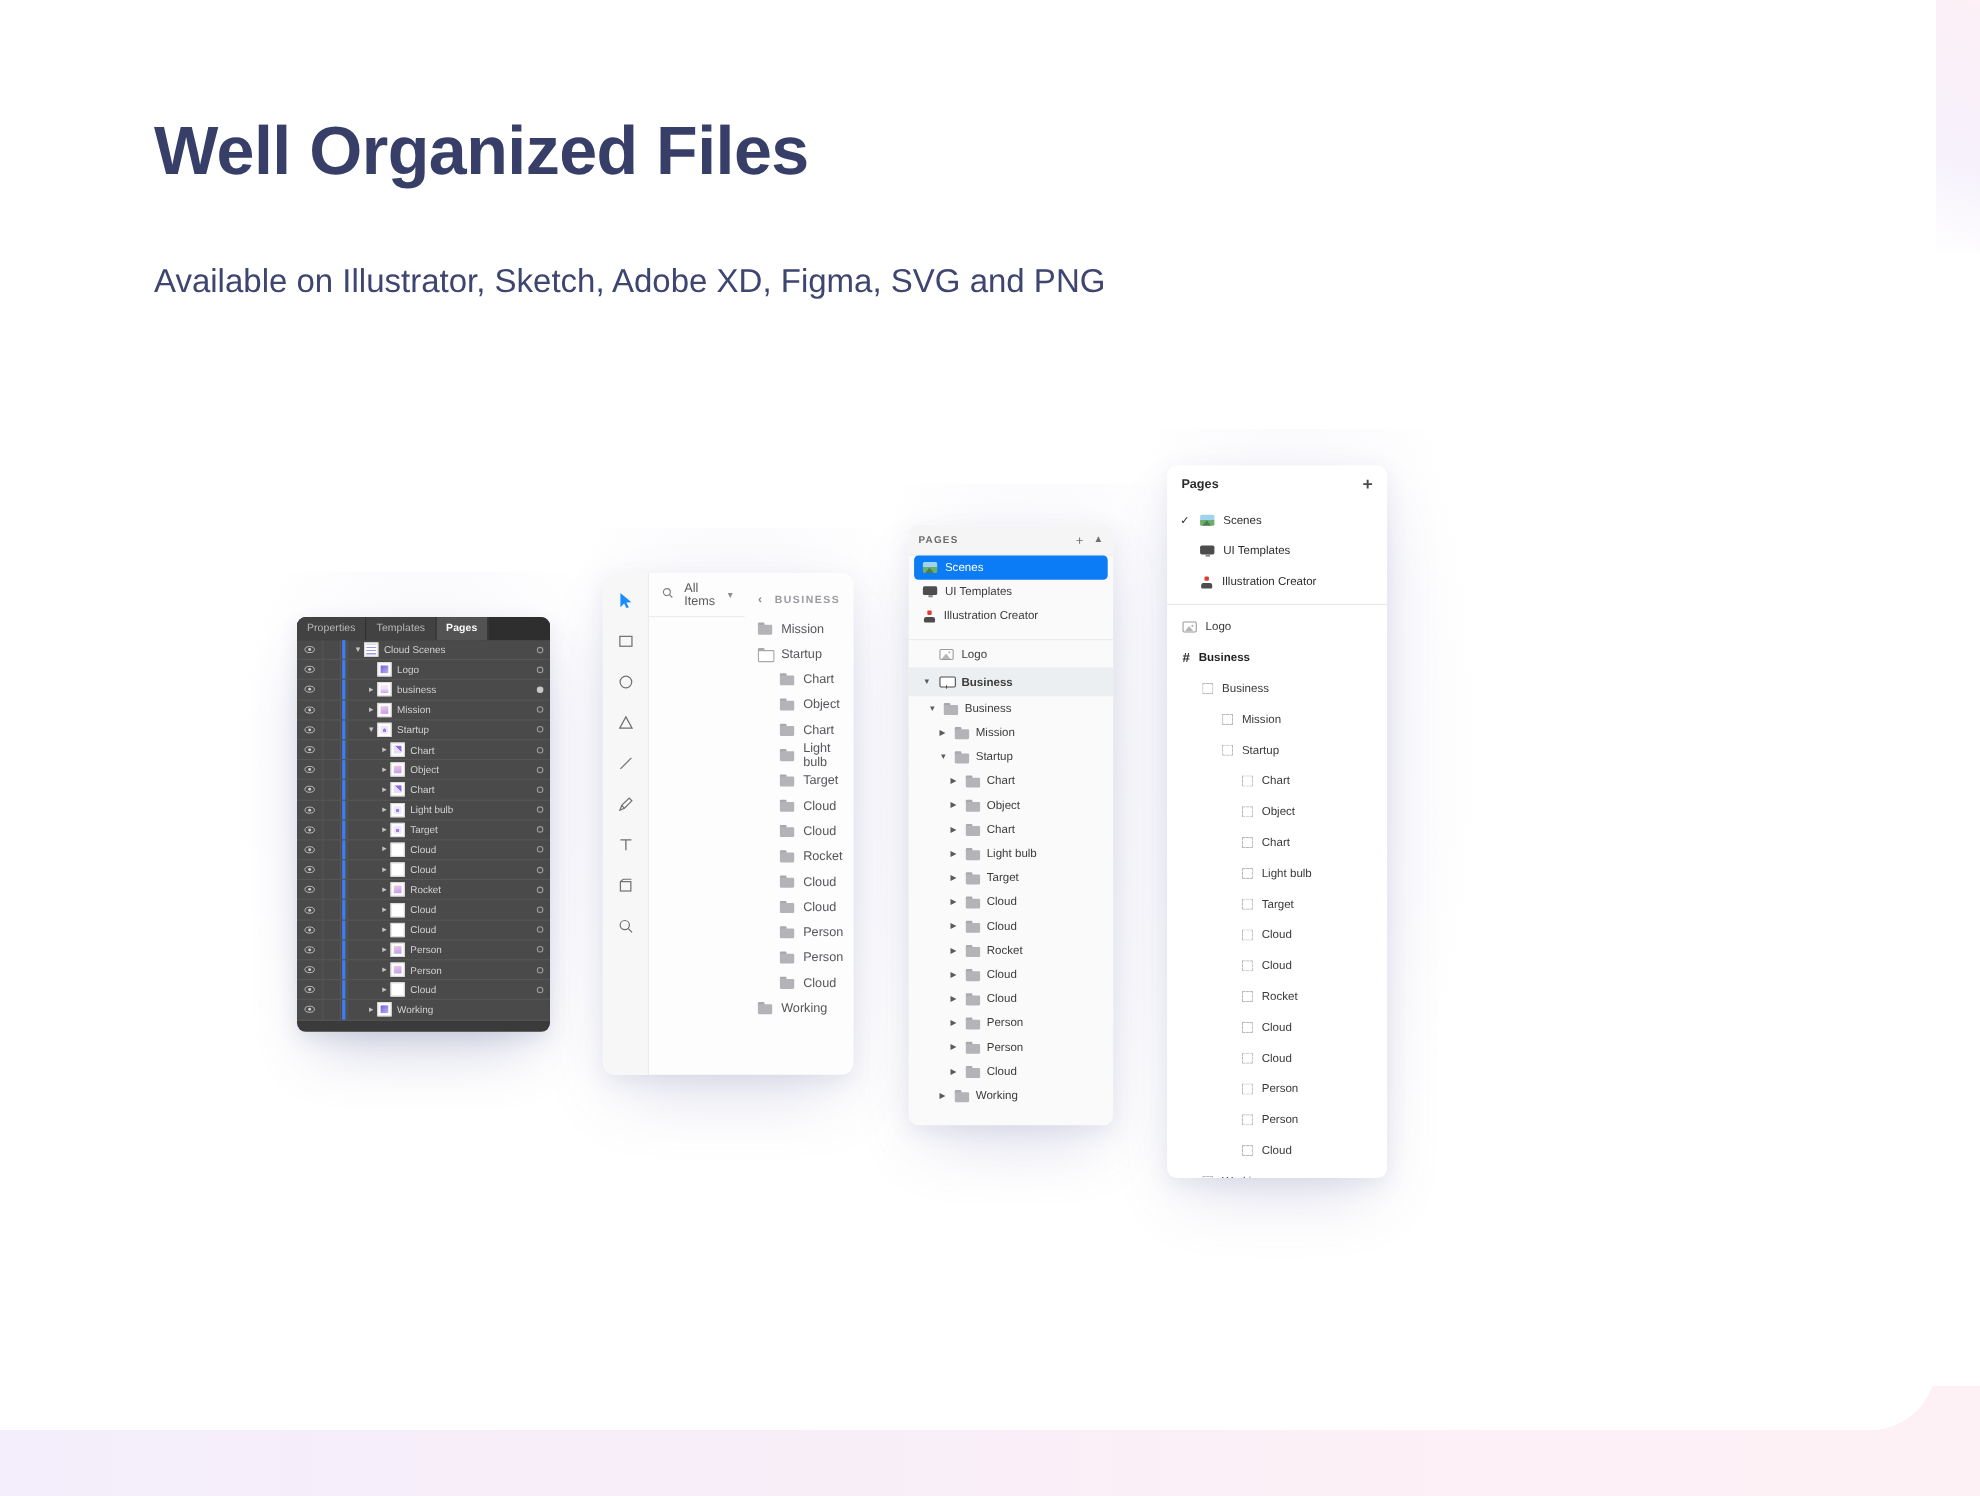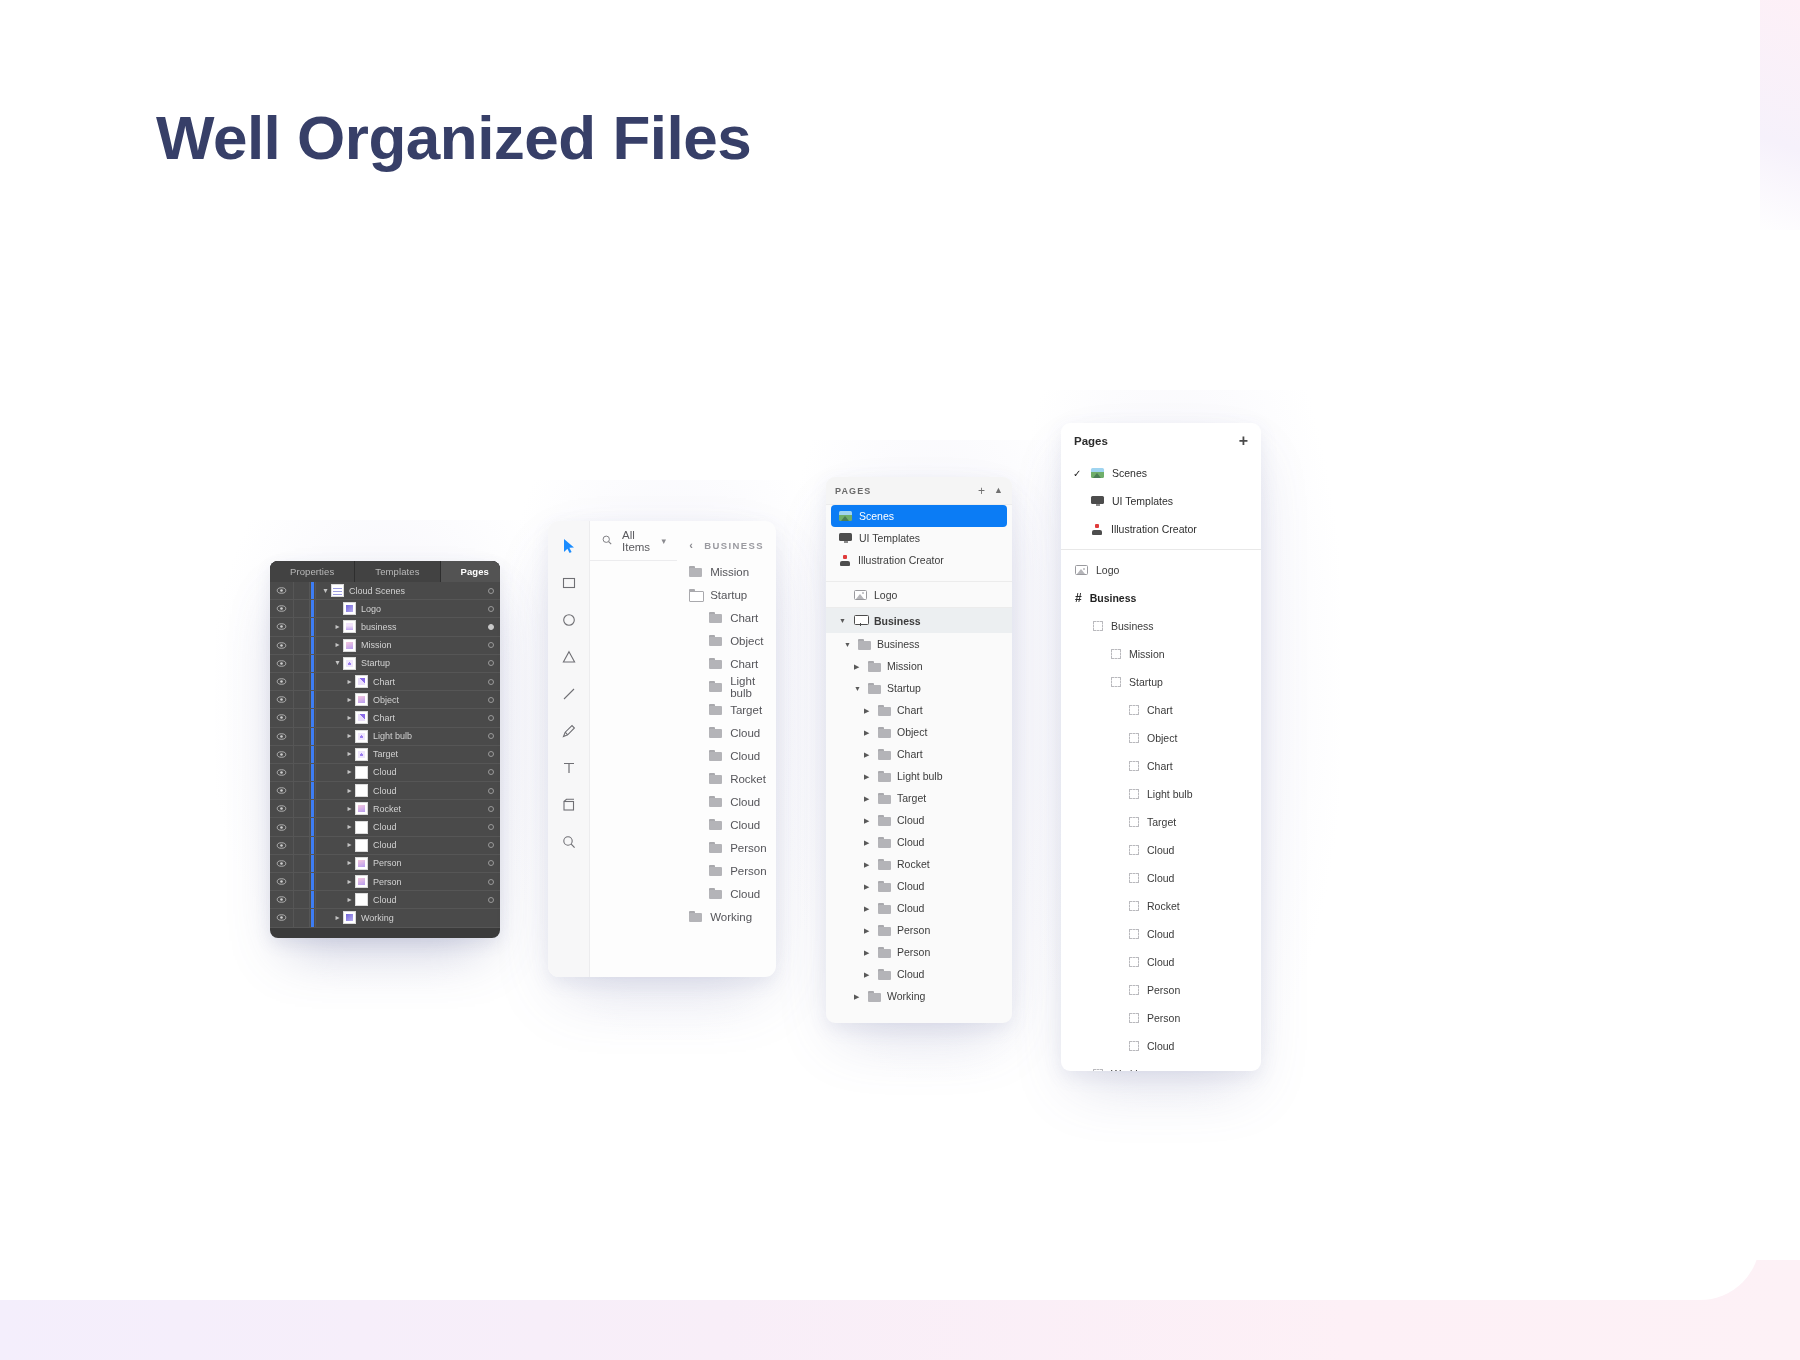--- a/index.html
+++ b/index.html
@@ -32,21 +32,21 @@
   }
   .bg-white-mask {
     position: absolute; left: 0; top: 0;
     width: 1760px; height: 1300px;
     background: #ffffff;
     border-bottom-right-radius: 60px;
   }
 
   
   #title {
-    position: absolute; left: 156px; top: 104px;
+    position: absolute; left: 140px; top: 104px;
     font-size: 62px; font-weight: 700; letter-spacing: -0.5px;
     color: #373f68; line-height: 1.1; white-space: nowrap;
   }
   #subtitle {
     position: absolute; left: 140px; top: 232px;
     font-size: 30px; font-weight: 400; color: #3d4570;
     line-height: 1.62; width: 1000px;
   }
 
   
@@ -65,21 +65,21 @@
   }
 
   
   #ai-panel {
     left: 270px; top: 561px; width: 230px; height: 377px;
     background: #3b3b3b; border-radius: 8px; overflow: hidden;
     box-shadow: 0 28px 52px -16px rgba(90,95,150,.30), 0 6px 16px rgba(90,95,150,.12);
   }
   #ai-tabs { display: flex; height: 21px; background: #2e2e2e; }
   .ai-tab {
-    font-size: 9.5px; color: #b9b9b9; padding: 0 20px;
+    font-size: 9.5px; color: #b9b9b9; padding: 0 9px;
     display: flex; align-items: center; background: #424242;
     border-right: 1px solid #2e2e2e; letter-spacing:.1px;
   }
   .ai-tab.active { background: #535353; color: #ffffff; font-weight: 700; }
   #ai-rows { background: #4a4a4a; }
   .ai-row {
     display: flex; align-items: center; height: 18.2px;
     border-bottom: 1px solid #565656; position: relative;
     color: #d2d2d2; font-size: 9px;
   }
@@ -241,20 +241,21 @@
 </style>
 </head>
 <body>
 
 <div id="stage">
   <div class="bg-tr"></div>
   <div class="bg-bl"></div>
   <div class="bg-white-mask"></div>
 
   <h1 id="title">Well Organized Files</h1>
+  <p id="subtitle">Available on Illustrator, Sketch, Adobe XD, Figma, SVG and PNG</p>
 
   <div class="panel-halo" style="left:215px;top:520px;width:345px;height:470px;"></div>
   <div class="panel-halo" style="left:500px;top:480px;width:340px;height:560px;"></div>
   <div class="panel-halo" style="left:780px;top:440px;width:320px;height:640px;"></div>
   <div class="panel-halo" style="left:1010px;top:390px;width:330px;height:720px;"></div>
 
   <div class="panel" id="ai-panel">
     <div id="ai-tabs">
         <div class="ai-tab">Properties</div>
         <div class="ai-tab">Templates</div>

